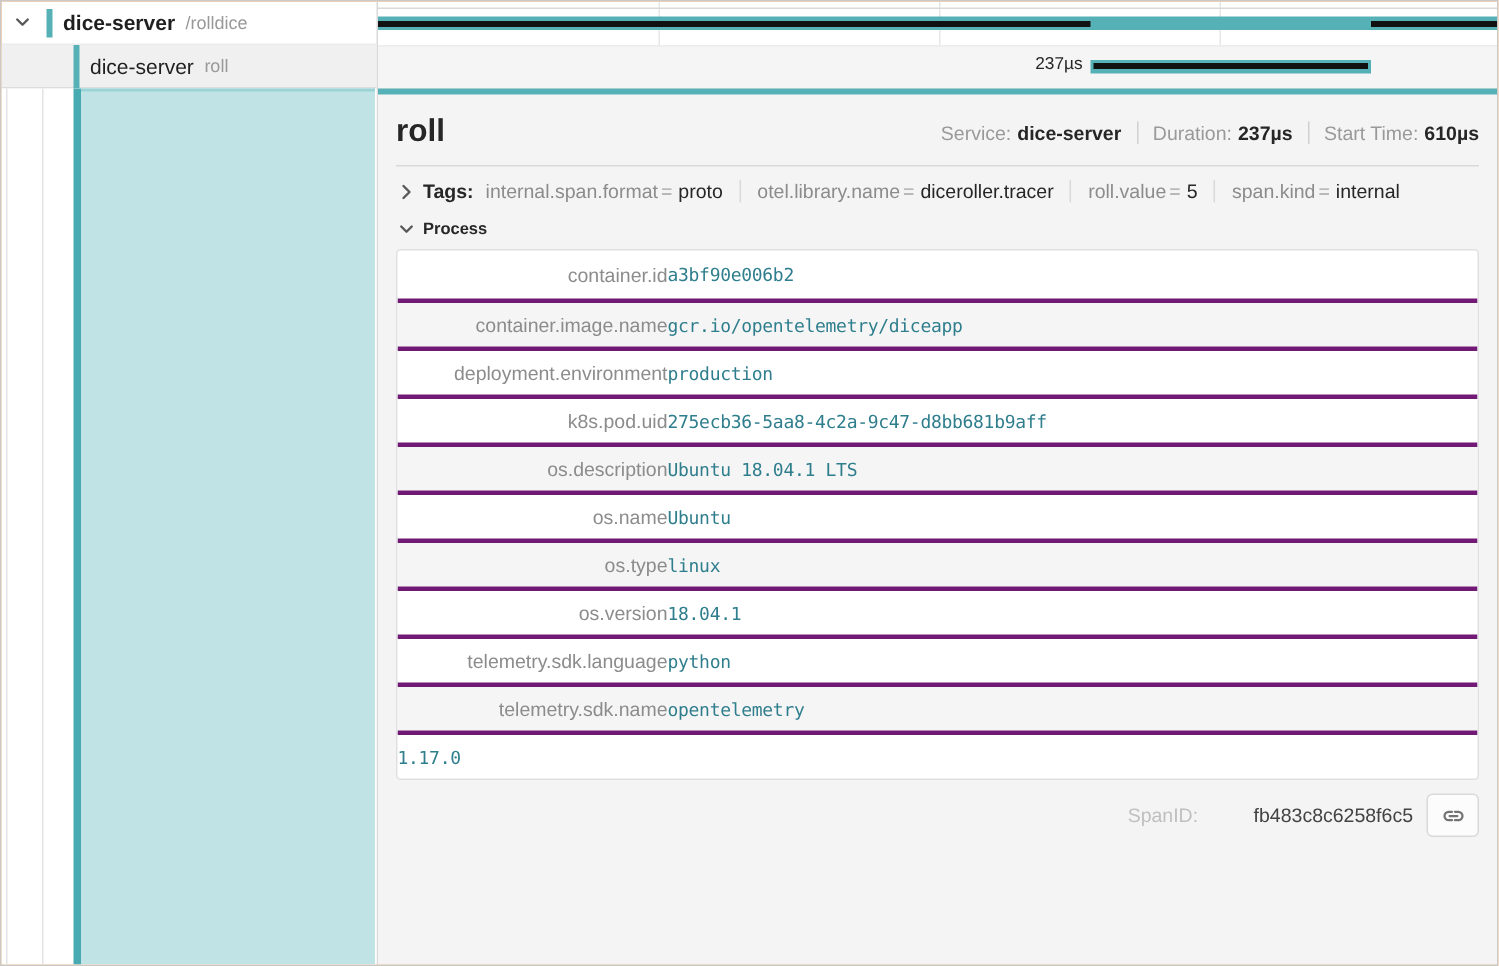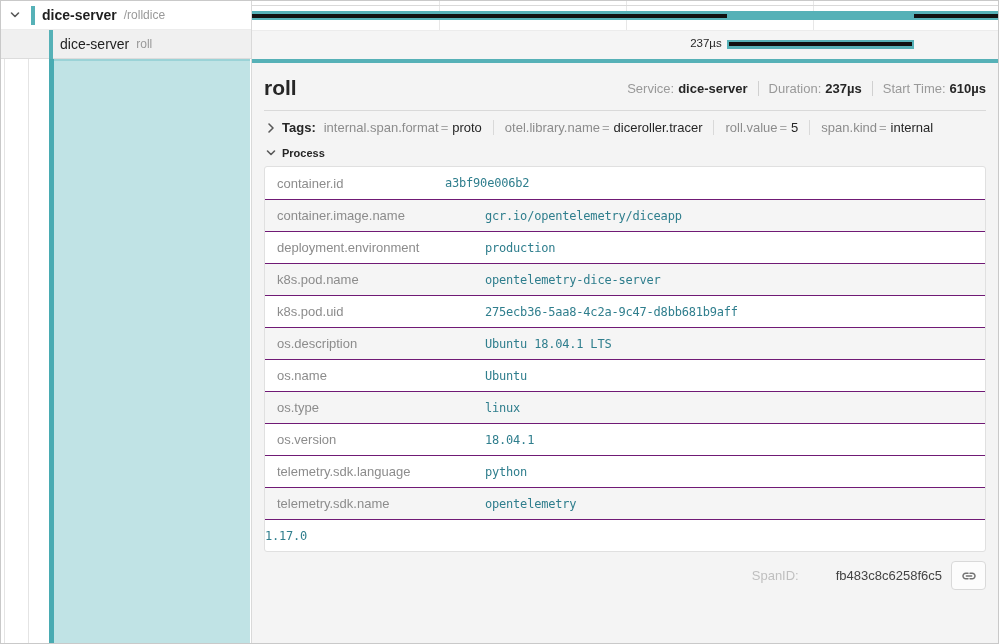--- a/index.html
+++ b/index.html
@@ -1,19 +1,19 @@
 <!DOCTYPE html>
 <html><head>
 <meta charset="utf-8">
 <style>
   html,body{margin:0;padding:0;background:#fff;}
   .screen{
     position:relative;width:999px;height:644px;box-sizing:border-box;
     border:1px solid #c9c9c9;background:#fdba74;overflow:hidden;
-    font-family:"Liberation Sans",sans-serif;color:#262626;
+    font-family:"Liberation Sans",sans-serif;color:#262626;text-align:right;
   }
   
   .names{position:absolute;left:0;top:0;width:251px;height:100%;box-sizing:border-box;
          border-right:1px solid #d9d9d9;background:#fff;}
   .tree-row{height:29px;display:flex;align-items:center;position:relative;box-sizing:border-box;cursor:pointer;}
   .tree-row.r1{border-bottom:1px solid #ececec;}
   .tree-row.r2{background:#f0f0f0;border-bottom:1px solid #dcdcdc;}
   .chev{display:inline-flex;align-items:center;justify-content:center;width:14px;height:14px;margin-left:7px;}
   .cbar{width:4px;height:19px;background:#56b1b7;flex-shrink:0;}
   .r1 .cbar{margin-left:9px;}
@@ -52,21 +52,21 @@
   .d-tags{display:flex;align-items:center;padding:9px 0 8px;font-size:13px;cursor:pointer;}
   .sec-chev{display:inline-flex;width:14px;height:12px;align-items:center;justify-content:center;margin-right:4px;flex-shrink:0;}
   .tags-label{font-weight:bold;color:#262626;margin-right:6px;}
   .tag-item{color:#8c8c8c;padding:0 11px;white-space:nowrap;}
   .tag-item + .tag-item{border-left:1px solid #d9d9d9;}
   .tag-item .tv{color:#262626;margin-left:2px;}
   .tag-item .te{color:#a6a6a6;margin:0 2px;}
   .d-process{display:flex;align-items:center;padding:4px 0 7px;font-size:11px;font-weight:bold;color:#262626;cursor:pointer;}
   .kv-table{background:#fff;border:1px solid #e0e0e0;border-radius:3px;overflow:hidden;}
   .kv-row{display:flex;align-items:center;height:32px;font-size:13px;box-sizing:border-box;}
-  .kv-row + .kv-row{border-top:1px solid #701a75;gap:40px;}
+  .kv-row + .kv-row{border-top:3px solid #701a75;}
   .kv-row.alt{background:#f5f5f5;}
   .kv-key{width:168px;padding-left:12px;color:#8c8c8c;flex-shrink:0;}
   .kv-val{font-family:"DejaVu Sans Mono",monospace;font-size:12px;color:#2f7e8d;letter-spacing:-0.2px;}
   .d-footer{display:flex;justify-content:flex-end;align-items:center;gap:9px;margin-top:9px;font-size:13px;}
   .spanid-label{color:#bfbfbf;}
   .spanid-value{color:#434343;padding-left:28px;}
   .link-btn{width:33px;height:27px;border:1px solid #d9d9d9;border-radius:4px;background:#fcfcfc;
             display:flex;align-items:center;justify-content:center;cursor:pointer;}
 </style>
 </head>
@@ -167,24 +167,20 @@
           <span class="kv-val">a3bf90e006b2</span>
         </div>
       <div class="kv-row alt">
           <span class="kv-key">container.image.name</span>
           <span class="kv-val">gcr.io/opentelemetry/diceapp</span>
         </div>
       <div class="kv-row">
           <span class="kv-key">deployment.environment</span>
           <span class="kv-val">production</span>
         </div>
-      <div class="kv-row alt">
-          <span class="kv-key">k8s.pod.name</span>
-          <span class="kv-val">opentelemetry-dice-server</span>
-        </div>
       <div class="kv-row">
           <span class="kv-key">k8s.pod.uid</span>
           <span class="kv-val">275ecb36-5aa8-4c2a-9c47-d8bb681b9aff</span>
         </div>
       <div class="kv-row alt">
           <span class="kv-key">os.description</span>
           <span class="kv-val">Ubuntu 18.04.1 LTS</span>
         </div>
       <div class="kv-row">
           <span class="kv-key">os.name</span>

